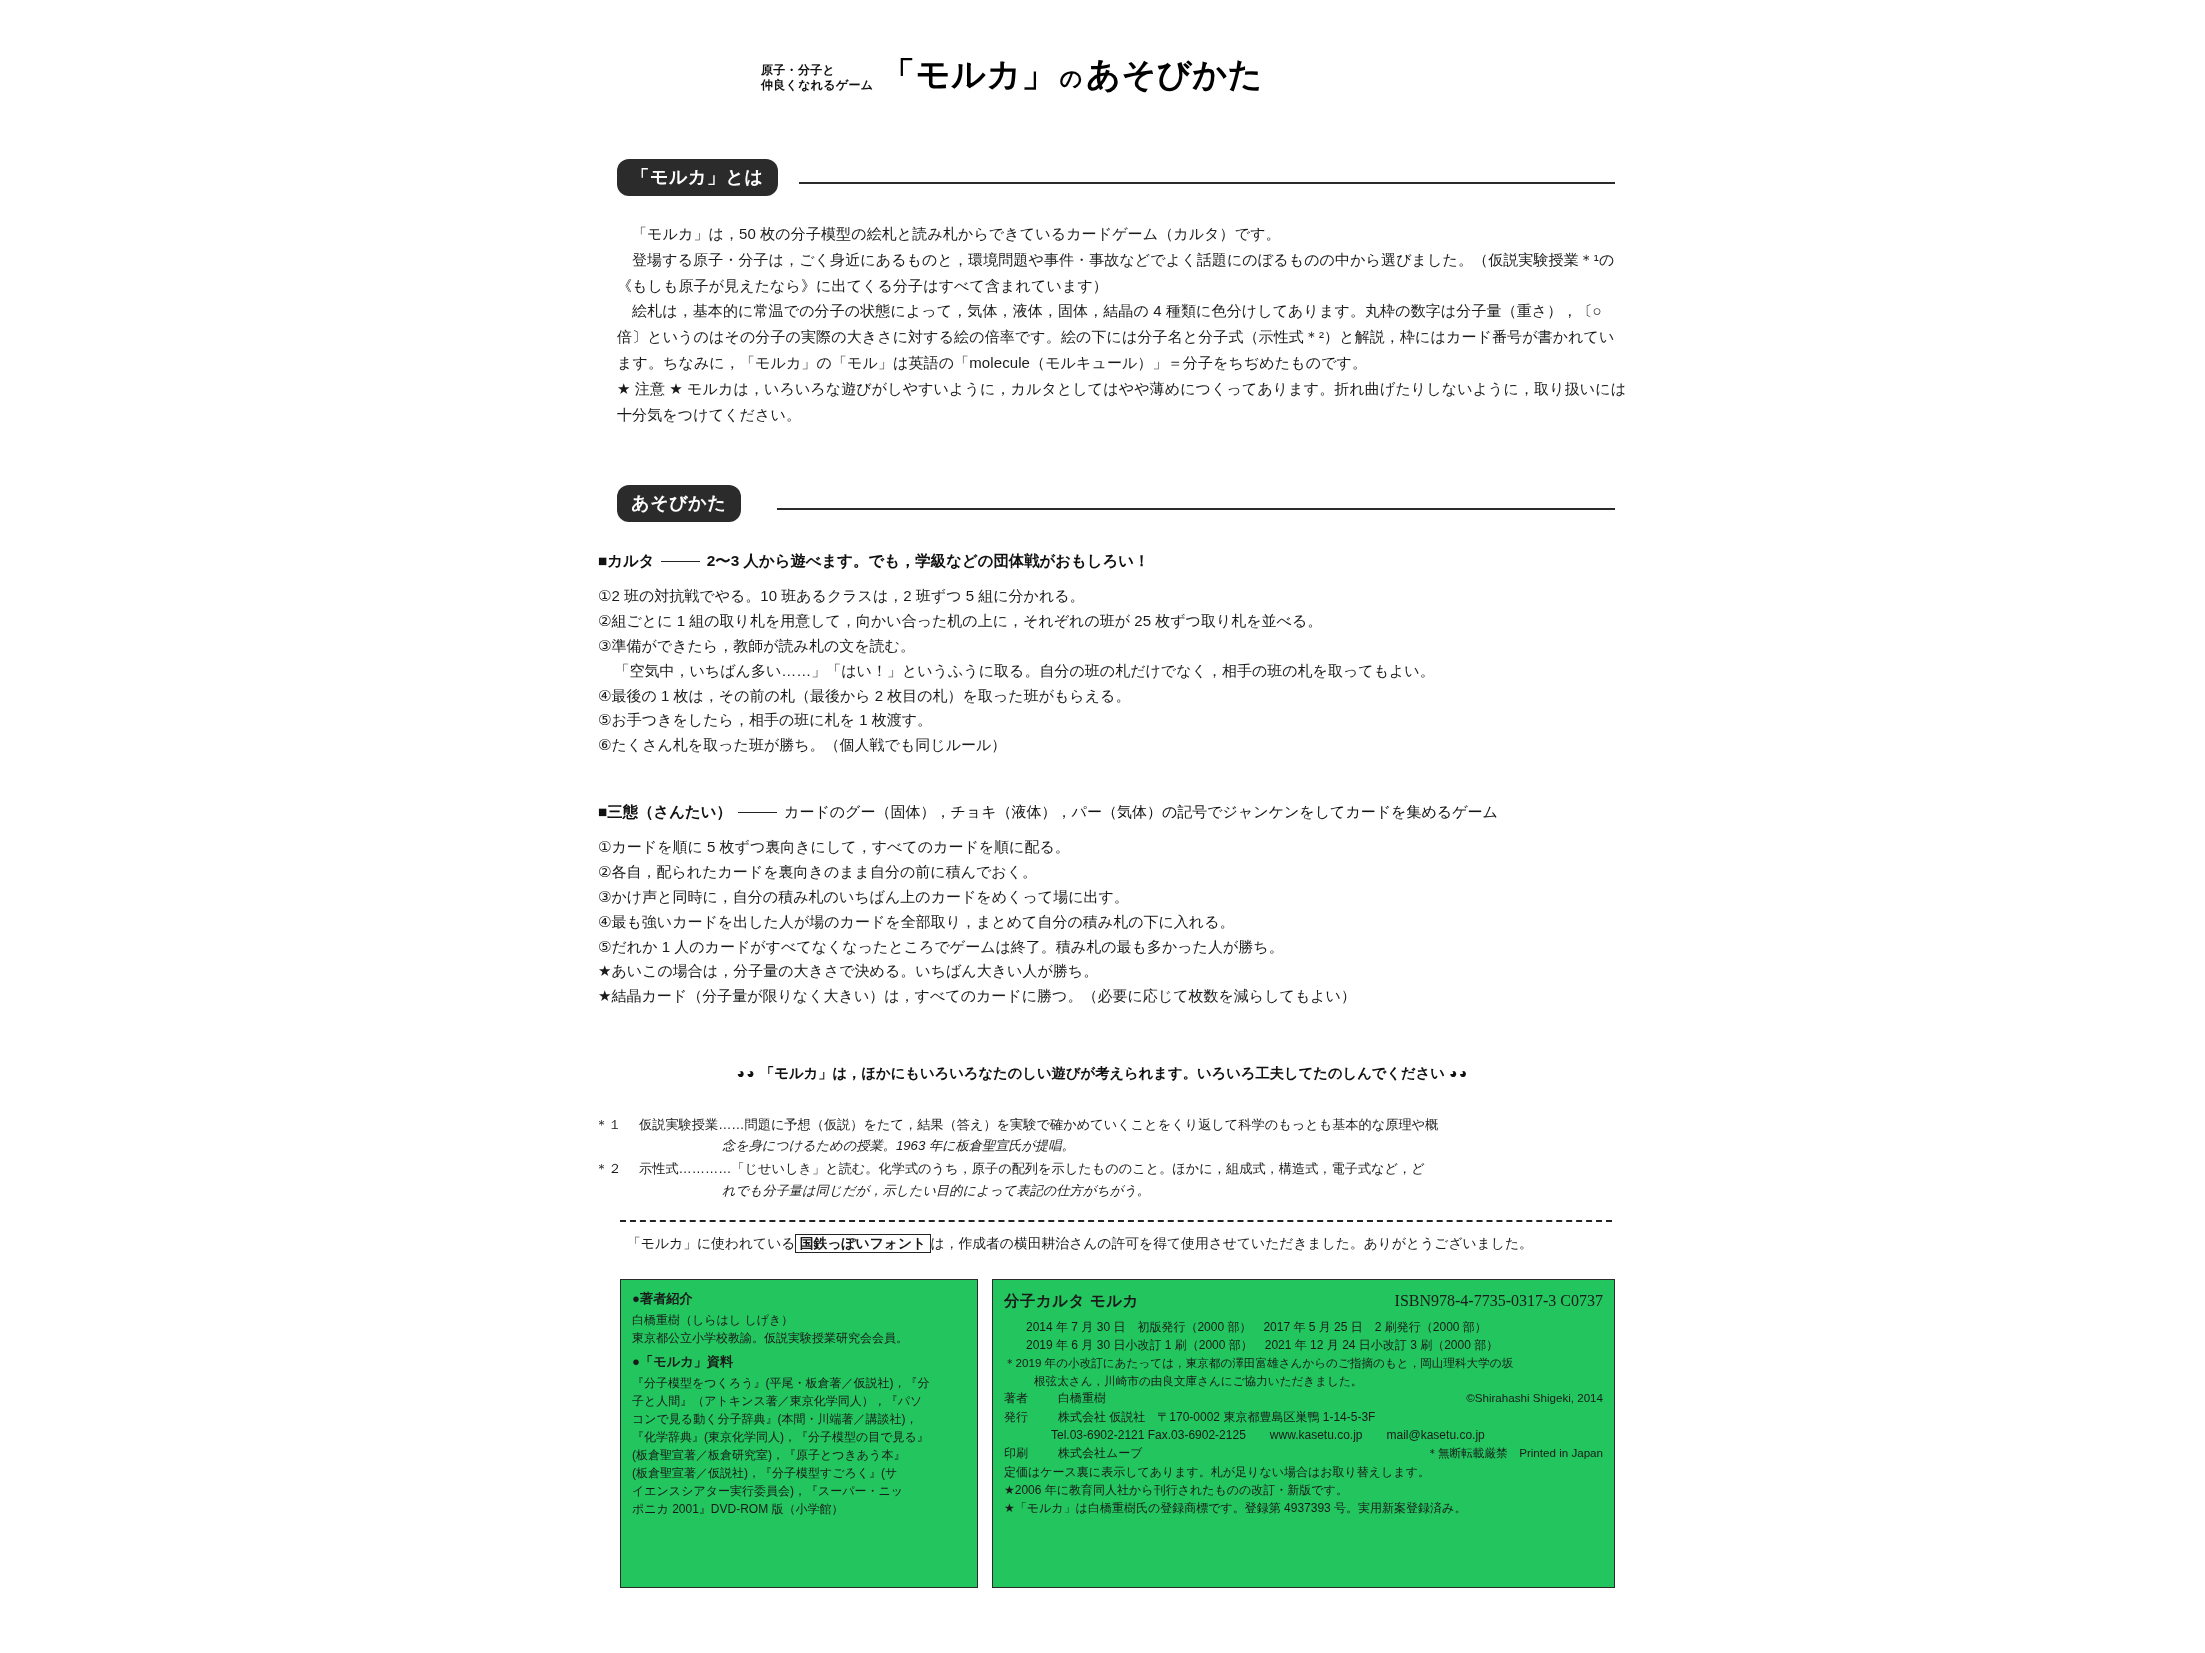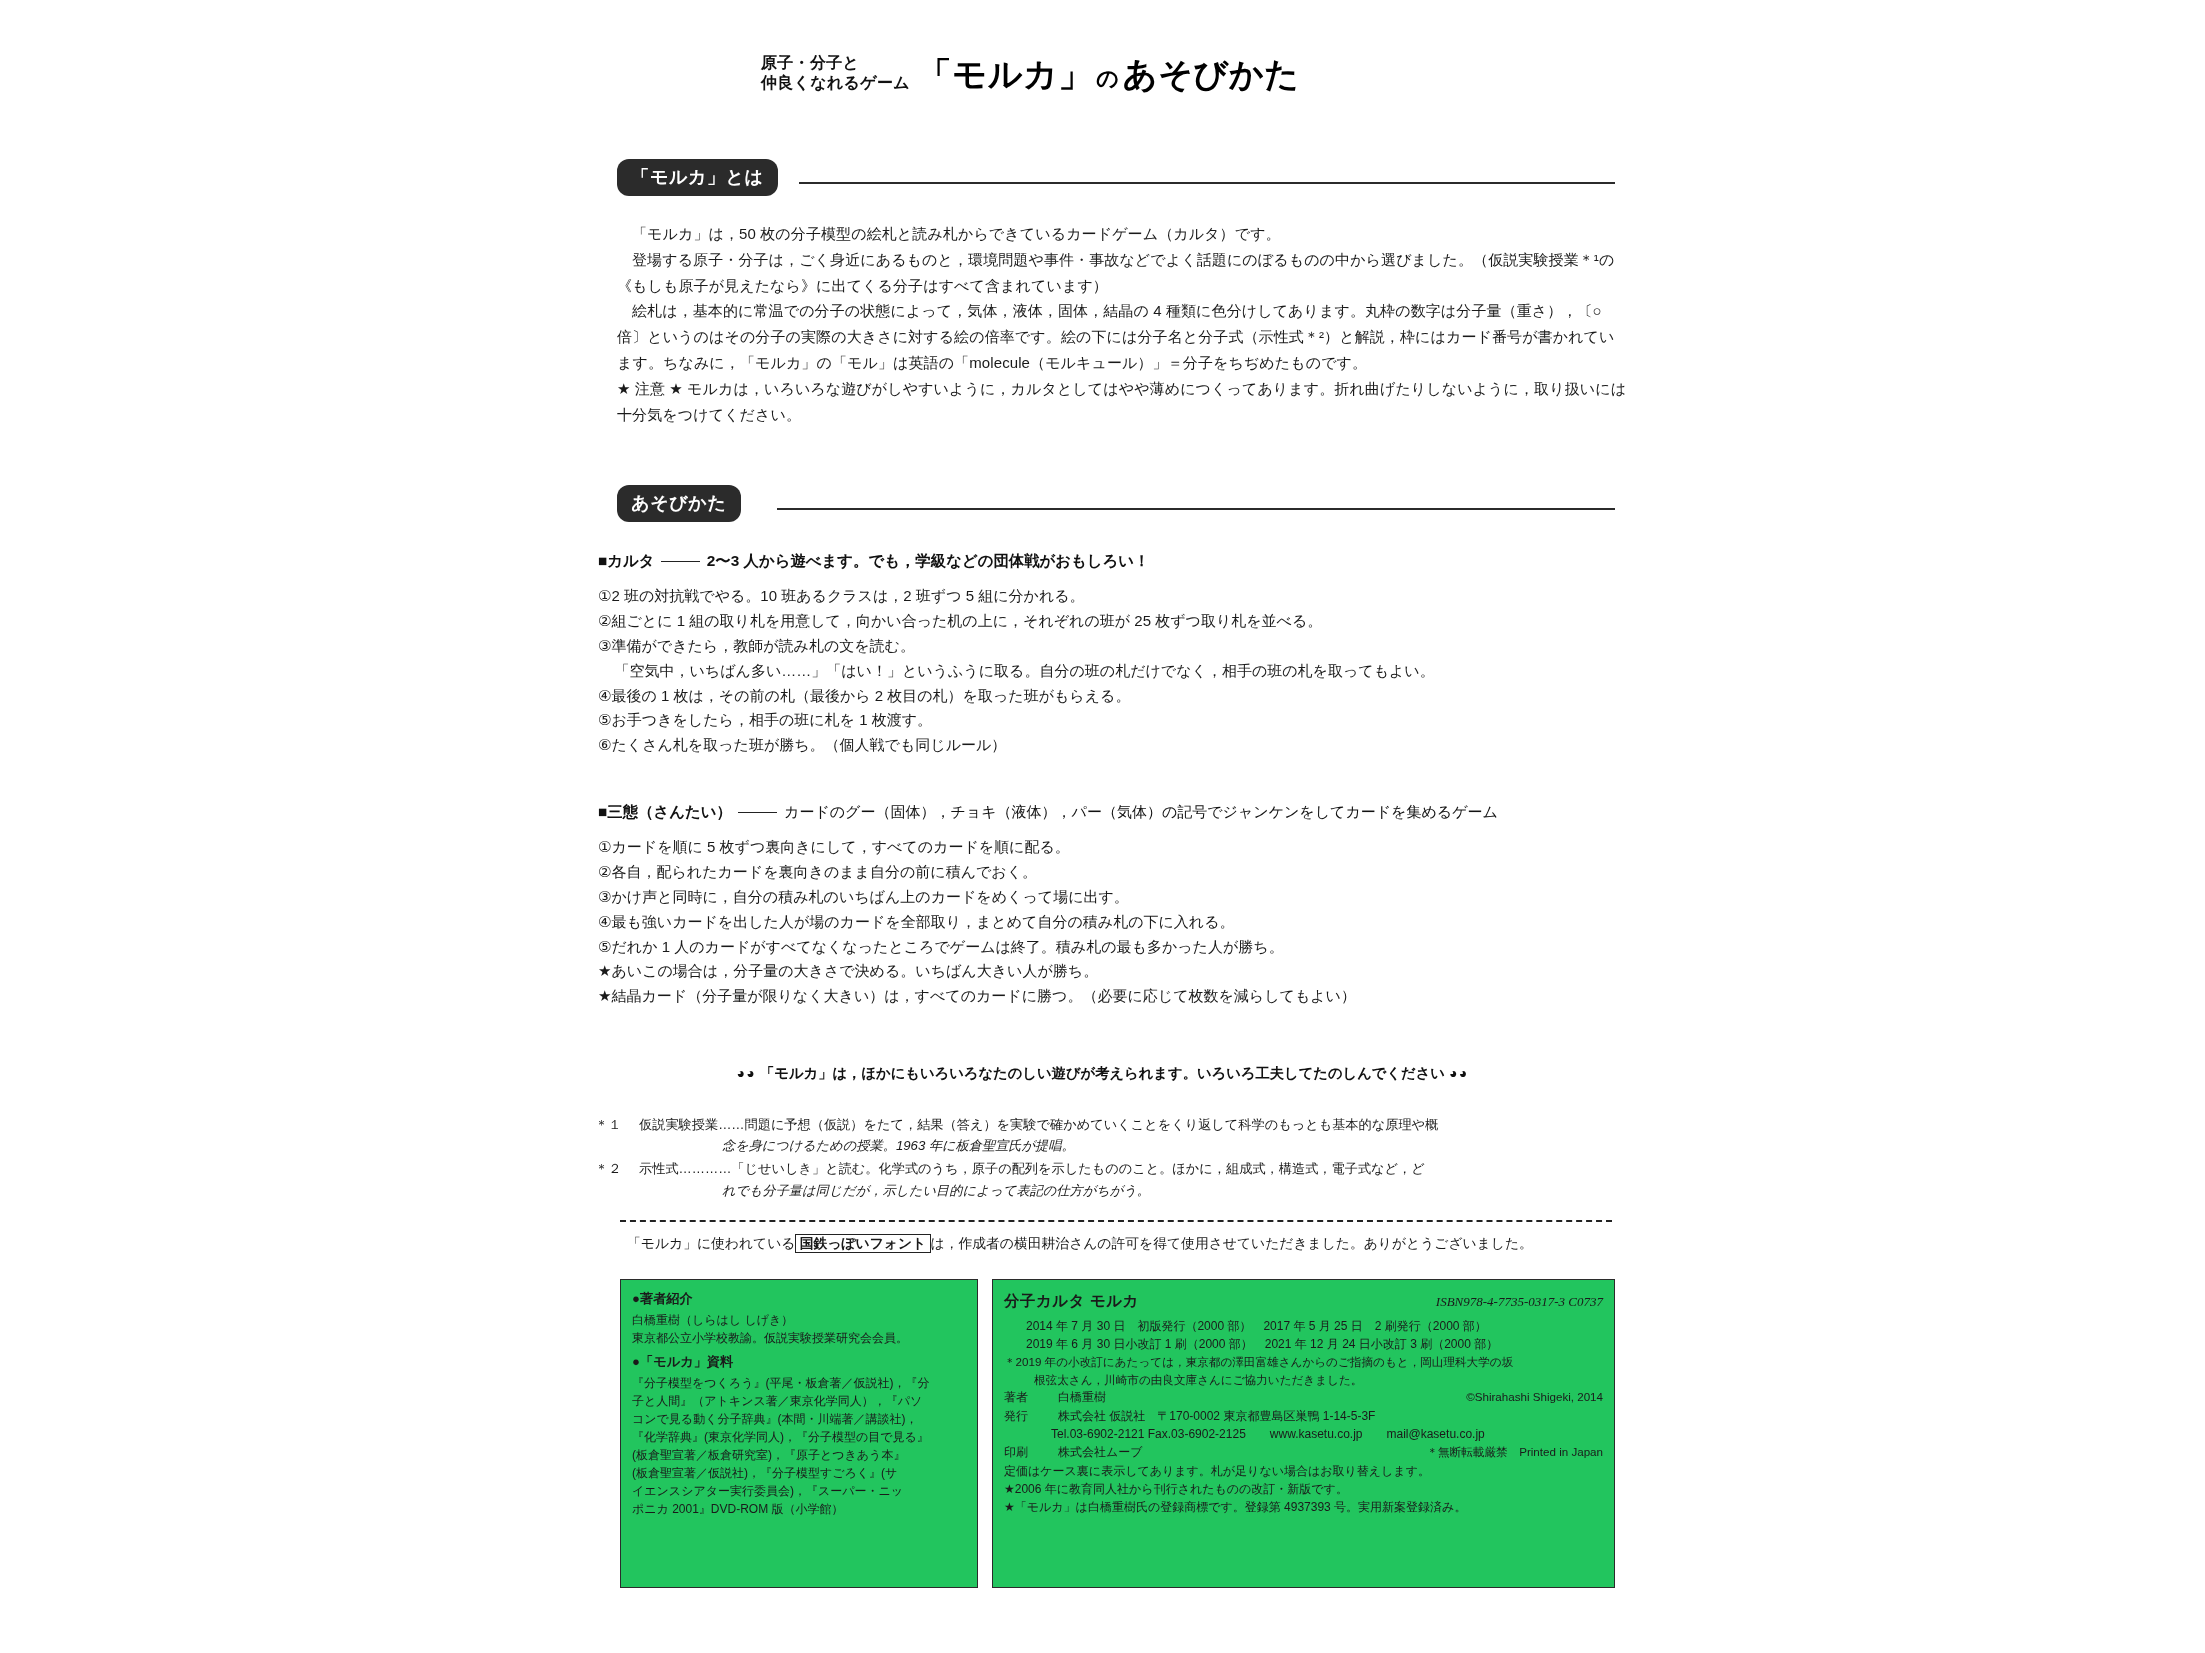--- a/index.html
+++ b/index.html
@@ -30,21 +30,21 @@
     top: 52px;
     display: flex;
     align-items: flex-end;
     gap: 7.7px;
   }
   .title-small {
     display: flex;
     flex-direction: column;
     justify-content: flex-end;
     line-height: 1.25;
-    font-size: 16px;
+    font-size: 12px;
     font-weight: bold;
     letter-spacing: 0.3px;
     padding-bottom: 5.5px;
     color: #111;
   }
   .title-main {
     font-size: 34px;
     font-weight: bold;
     letter-spacing: 0.6px;
     color: #000;
@@ -191,21 +191,21 @@
     font-size: 15.4px;
     font-weight: bold;
     letter-spacing: 0.6px;
   }
   .rbox-head {
     display: flex;
     align-items: baseline;
     justify-content: space-between;
     margin-bottom: 5.5px;
   }
-  .isbn { font-size: 13px; font-family: "Liberation Serif", serif; font-style: italic; }
+  .isbn { font-size: 16px; font-family: "Liberation Serif", serif; }
   .rrow { display: flex; gap: 7px; font-size: 12px; line-height: 1.55; }
   .rlabel { width: 47px; flex: none; }
   .rval { flex: 1; }
   .small-ind { padding-left: 22px; display: block; }
   .tiny { font-size: 11.6px; }
 </style>
 </head>
 <body>
 
 <div class="page">

